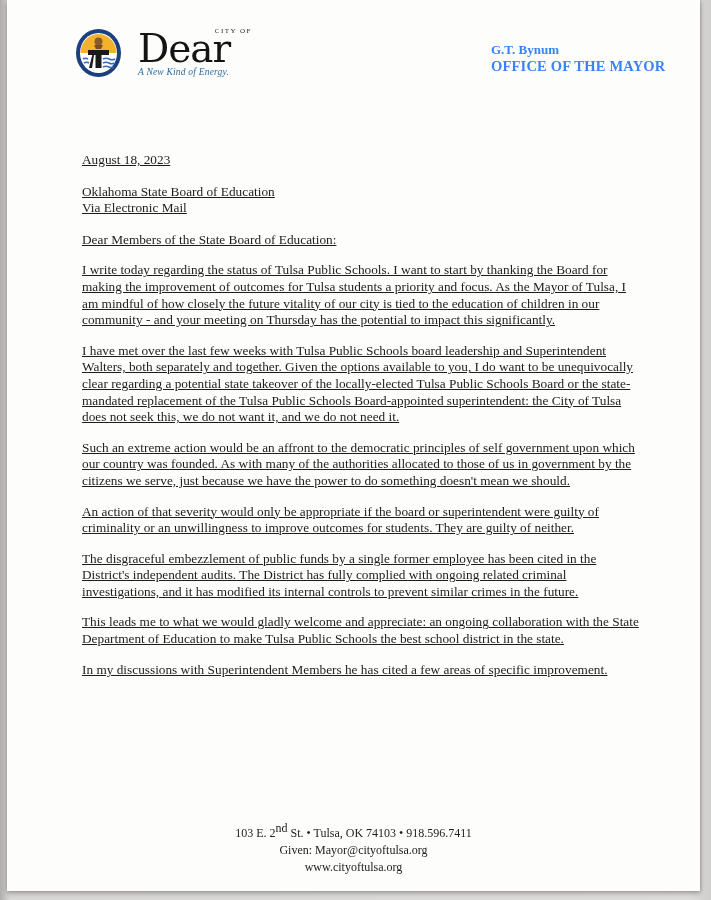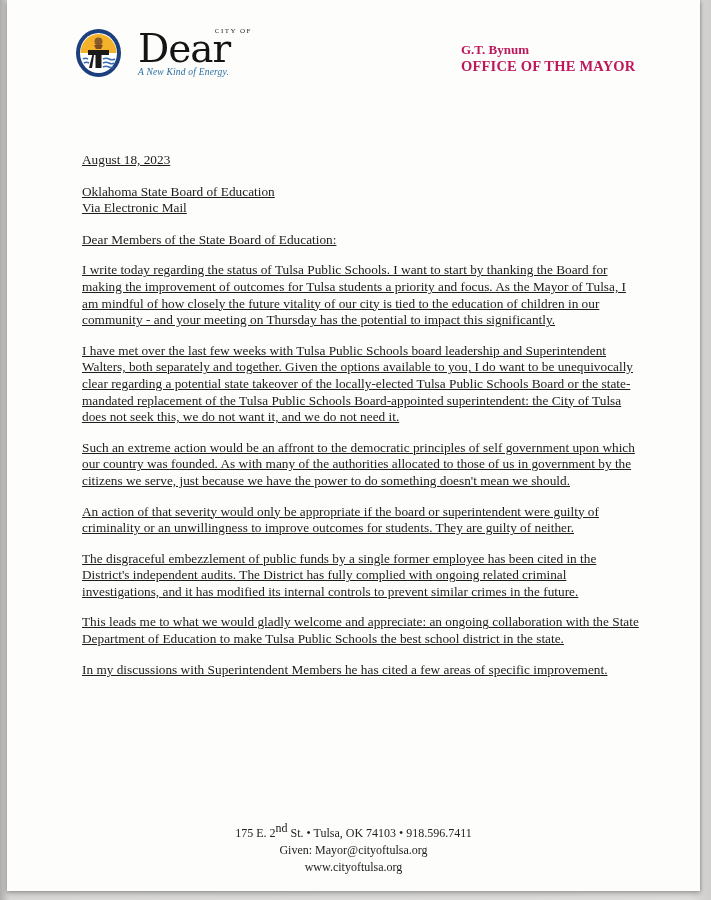--- a/index.html
+++ b/index.html
@@ -15,21 +15,21 @@
   }
 
   
   .logo-block { position: absolute; left: 68px; top: 24px; display: flex; align-items: center; gap: 9px; }
   .seal { width: 47px; height: 50px; margin-top: 4px; }
   .logo-text { position: relative; margin-left: 7px; width: 130px; }
   .logo-cityof { position: absolute; top: 1px; right: 16px; font-size: 7px; letter-spacing: 1.5px; color: #2b2b2b; font-family: "Liberation Serif", serif; }
   .logo-tulsa { font-size: 39px; line-height: 40px; color: #141414; font-family: "DejaVu Serif", serif; letter-spacing: -1px; margin-top: 3px; }
   .logo-tagline { font-size: 9.5px; color: #2a6da0; font-style: italic; margin-top: -2px; letter-spacing: 0.2px; }
 
-  .header-right { position: absolute; left: 454px; top: 42px; color: #be185d; font-weight: bold; }
+  .header-right { position: absolute; left: 484px; top: 42px; color: #3b82f6; font-weight: bold; }
   .header-name { font-size: 13px; line-height: 16px; }
   .header-office { font-size: 14.5px; line-height: 17px; letter-spacing: 0.2px; }
 
   
   .letter-body { position: absolute; left: 75px; top: 152px; width: 562px; color: #1d1d1d; font-size: 13.3px; line-height: 16.6px; }
   .letter-body p { margin: 0; text-decoration: underline; }
   .block-gap { margin-top: 15px !important; }
   .para-gap { margin-top: 14px !important; }
 
   
@@ -80,19 +80,19 @@
       <p class="para-gap">I write today regarding the status of Tulsa Public Schools. I want to start by thanking the Board for making the improvement of outcomes for Tulsa students a priority and focus. As the Mayor of Tulsa, I am mindful of how closely the future vitality of our city is tied to the education of children in our community - and your meeting on Thursday has the potential to impact this significantly.</p>
       <p class="para-gap">I have met over the last few weeks with Tulsa Public Schools board leadership and Superintendent Walters, both separately and together. Given the options available to you, I do want to be unequivocally clear regarding a potential state takeover of the locally-elected Tulsa Public Schools Board or the state-mandated replacement of the Tulsa Public Schools Board-appointed superintendent: the City of Tulsa does not seek this, we do not want it, and we do not need it.</p>
       <p class="para-gap">Such an extreme action would be an affront to the democratic principles of self government upon which our country was founded. As with many of the authorities allocated to those of us in government by the citizens we serve, just because we have the power to do something doesn't mean we should.</p>
       <p class="para-gap">An action of that severity would only be appropriate if the board or superintendent were guilty of criminality or an unwillingness to improve outcomes for students. They are guilty of neither.</p>
       <p class="para-gap">The disgraceful embezzlement of public funds by a single former employee has been cited in the District's independent audits.  The District has fully complied with ongoing related criminal investigations, and it has modified its internal controls to prevent similar crimes in the future.</p>
       <p class="para-gap">This leads me to what we would gladly welcome and appreciate: an ongoing collaboration with the State Department of Education to make Tulsa Public Schools the best school district in the state.</p>
       <p class="para-gap">In my discussions with Superintendent Members he has cited a few areas of specific improvement.</p>
     </div>
 
     <div class="page-footer">
-      <div><span>175 E. 2</span><sup>nd</sup><span> St. • Tulsa, OK 74103 • 918.596.7411</span></div>
+      <div><span>103 E. 2</span><sup>nd</sup><span> St. • Tulsa, OK 74103 • 918.596.7411</span></div>
       <div>Given: Mayor@cityoftulsa.org</div>
       <div>www.cityoftulsa.org</div>
     </div>
 
   </div>
 </div>
 
 </body></html>

